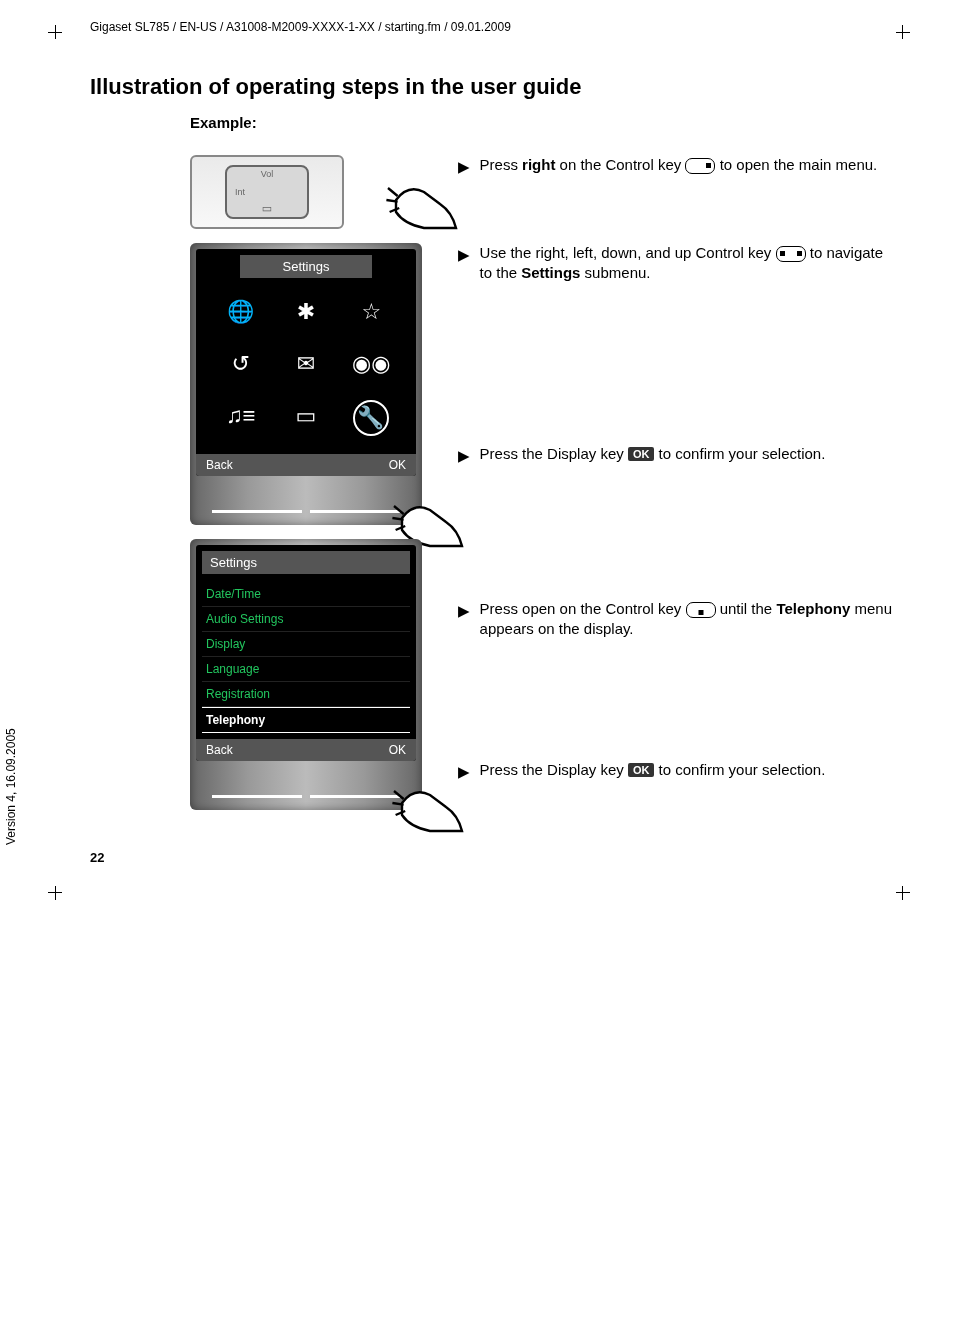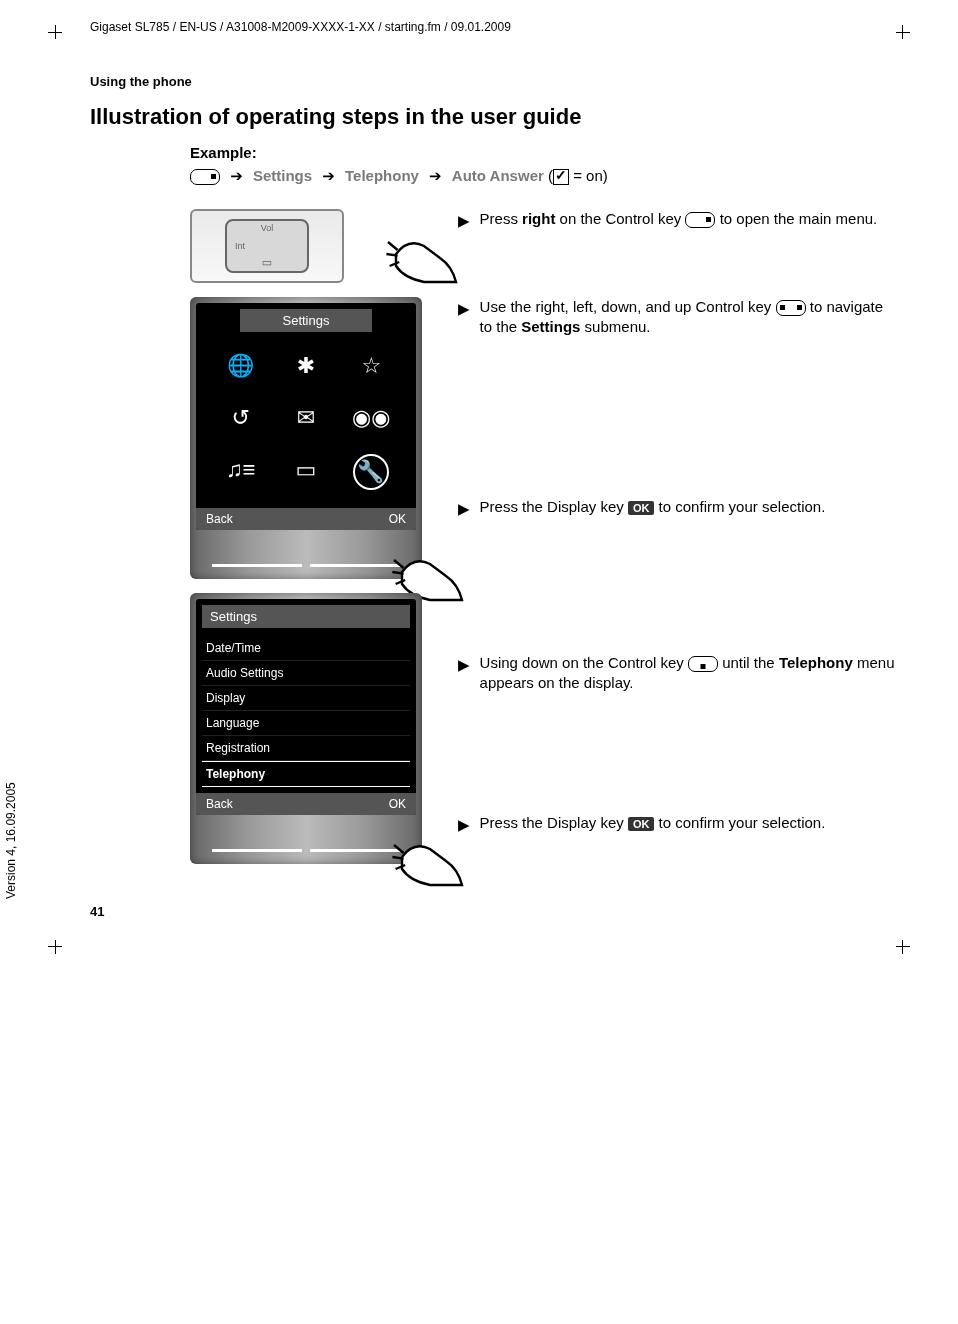--- a/index.html
+++ b/index.html
@@ -213,21 +213,21 @@
     position: relative;
     width: 90px;
     height: 22px;
     border-bottom: 3px solid #fff;
   }
   
   .settings-list {
     padding: 2px 6px 6px 6px;
   }
   .sl-item {
-    color: #ffffff;
+    color: #22c55e;
     font-size: 12px;
     padding: 5px 4px;
     border-bottom: 1px solid #222;
   }
   .sl-item.sel {
     color: #fff;
     font-weight: bold;
     border-top: 1px solid #fff;
     border-bottom: 1px solid #fff;
     background: #000;
@@ -256,38 +256,27 @@
 <body>
 
 <div class="crop-mark" style="left:48px; top:32px; width:14px; height:1px;"></div>
 <div class="crop-mark" style="left:55px; top:25px; width:1px; height:14px;"></div>
 <div class="crop-mark" style="right:48px; top:32px; width:14px; height:1px;"></div>
 <div class="crop-mark" style="right:55px; top:25px; width:1px; height:14px;"></div>
 
 <div class="page">
   <div class="header-line">Gigaset SL785 / EN-US / A31008-M2009-XXXX-1-XX / starting.fm / 09.01.2009</div>
 
-  <div class="section-label">Using the phone</div>
 
   <h1 class="h1">Illustration of operating steps in the user guide</h1>
 
   <div class="indent-block">
 
     <div class="example-label">Example:</div>
 
-    <div class="nav-line">
-      <span class="inline-key"></span>
-      <span class="nav-arrow">➔</span>
-      <span class="gray">Settings</span>
-      <span class="nav-arrow">➔</span>
-      <span class="gray">Telephony</span>
-      <span class="nav-arrow">➔</span>
-      <span class="gray">Auto Answer</span>
-      (<span class="checkbox-icon"></span><span> = on)</span>
-    </div>
 
     <div class="steps-area">
 
       <div class="step-row">
         <div class="step-left">
           <div class="control-illus">
             <div class="dpad">
               <span class="dpad-top">Vol</span>
               <span class="dpad-left">Int</span>
               <span class="dpad-bottom">▭</span>
@@ -379,33 +368,33 @@
           <svg class="hand" style="right:-36px; bottom:-28px;" viewBox="0 0 100 80">
             <path d="M20 40 Q35 20 55 30 L75 45 Q90 55 95 75 L55 75 Q30 70 20 55 Z" fill="#fff" stroke="#000" stroke-width="3"></path>
             <line x1="10" y1="25" x2="22" y2="35" stroke="#000" stroke-width="3"></line>
             <line x1="8" y1="40" x2="22" y2="42" stroke="#000" stroke-width="3"></line>
             <line x1="12" y1="55" x2="24" y2="50" stroke="#000" stroke-width="3"></line>
           </svg>
         </div>
         <div class="step-right">
           <div class="step-bullet" style="margin-top:60px; margin-bottom:120px;">
             <span class="tri">▶</span>
-            <span><span>Using down on the Control key </span><span class="inline-key inline-key-down"></span><span> until the </span><span class="gray" style="font-weight:bold;">Telephony</span><span> menu appears on the display.</span></span>
+            <span><span>Press open on the Control key </span><span class="inline-key inline-key-down"></span><span> until the </span><span class="gray" style="font-weight:bold;">Telephony</span><span> menu appears on the display.</span></span>
           </div>
           <div class="step-bullet">
             <span class="tri">▶</span>
             <span><span>Press the Display key </span><span class="inline-ok">OK</span><span> to confirm your selection.</span></span>
           </div>
         </div>
       </div>
 
     </div>
   </div>
 
-  <div class="page-number">41</div>
+  <div class="page-number">22</div>
 </div>
 
 <div class="vertical-note">Version 4, 16.09.2005</div>
 
 <div class="crop-mark" style="left:48px; bottom:12px; width:14px; height:1px;"></div>
 <div class="crop-mark" style="left:55px; bottom:5px; width:1px; height:14px;"></div>
 <div class="crop-mark" style="right:48px; bottom:12px; width:14px; height:1px;"></div>
 <div class="crop-mark" style="right:55px; bottom:5px; width:1px; height:14px;"></div>
 
 </body></html>

